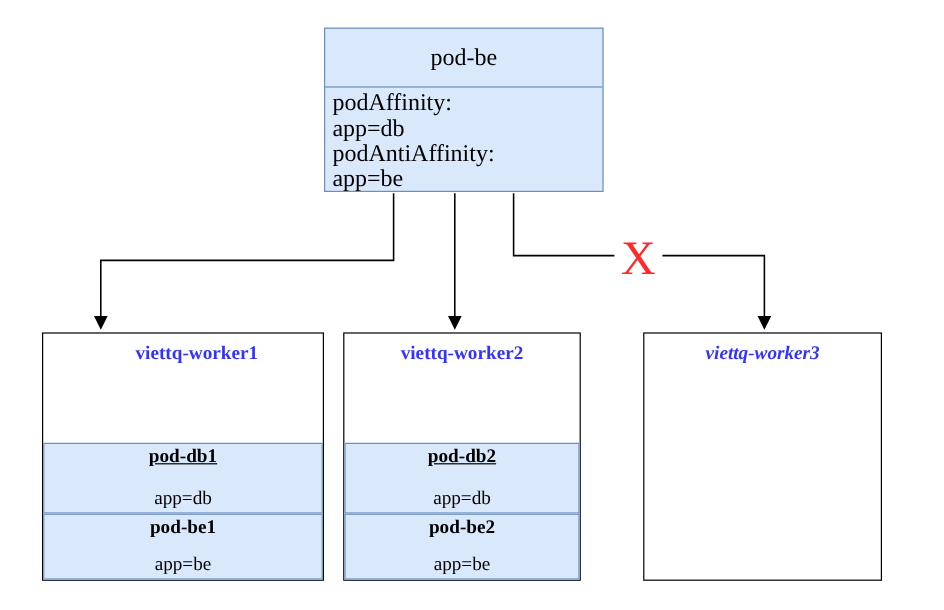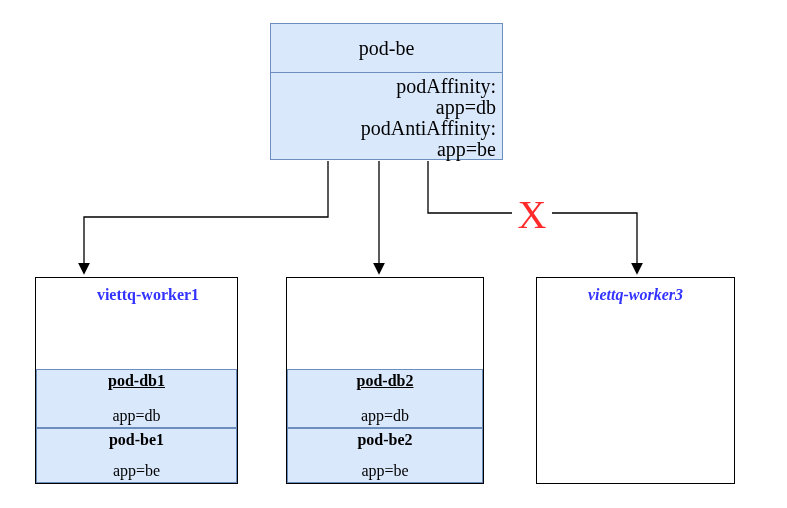--- a/index.html
+++ b/index.html
@@ -46,34 +46,34 @@
     box-sizing: border-box;
     height: 49px;
     border-bottom: 1px solid #6c8ebf;
     display: flex;
     align-items: center;
     justify-content: center;
   }
   .node-body {
     padding: 3px 6px 12px 6px;
     line-height: 21px;
-    text-align: right;
+    text-align: left;
   }
 
   
   .worker {
     position: absolute;
     top: 277px;
     height: 207px;
     box-sizing: border-box;
     background: #ffffff;
     border: 1px solid #000000;
     z-index: 2;
   }
-  .worker.w1 { left: 35px;  width: 203px; padding-left: 23px; }
+  .worker.w1 { left: 35px;  width: 235px; padding-left: 23px; }
   .worker.w2 { left: 286px; width: 198px; }
   .worker.w3 { left: 536px; width: 199px; font-style: italic; }
   .worker-title {
     margin-top: 8px;
     text-align: center;
     font-weight: bold;
     font-size: 16px;
     color: #3333ff;
   }
   .pod {
@@ -143,20 +143,21 @@
       <div class="pod-title">pod-db1</div>
       <div class="pod-label">app=db</div>
     </div>
     <div class="pod pod-be">
       <div class="pod-title">pod-be1</div>
       <div class="pod-label">app=be</div>
     </div>
   </div>
 
   <div class="worker w2">
+    <div class="worker-title">viettq-worker2</div>
     <div class="pod pod-db">
       <div class="pod-title">pod-db2</div>
       <div class="pod-label">app=db</div>
     </div>
     <div class="pod pod-be">
       <div class="pod-title">pod-be2</div>
       <div class="pod-label">app=be</div>
     </div>
   </div>
 

